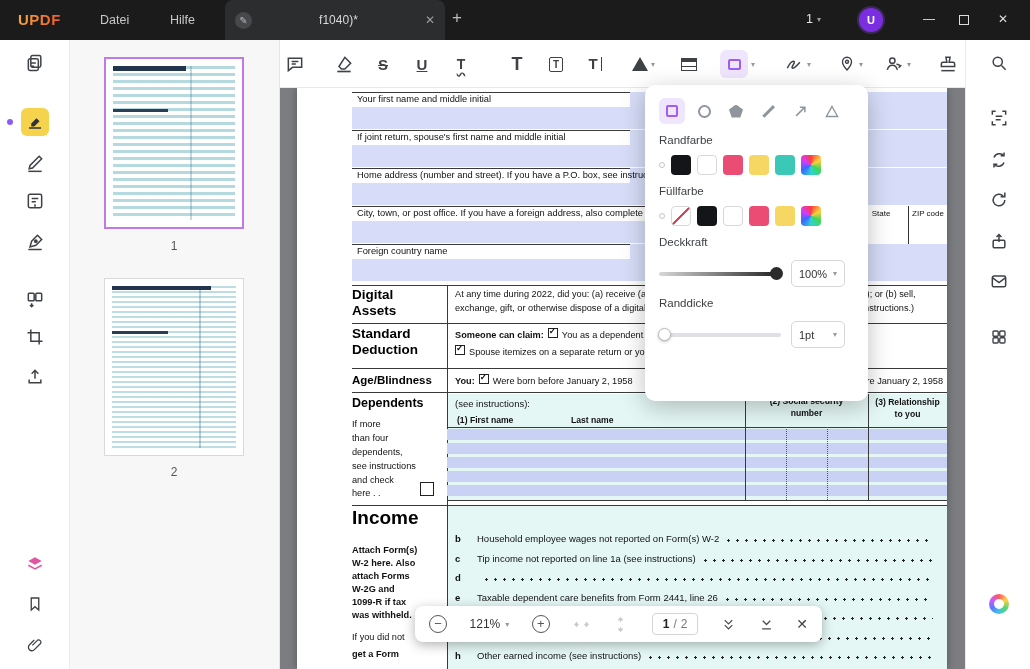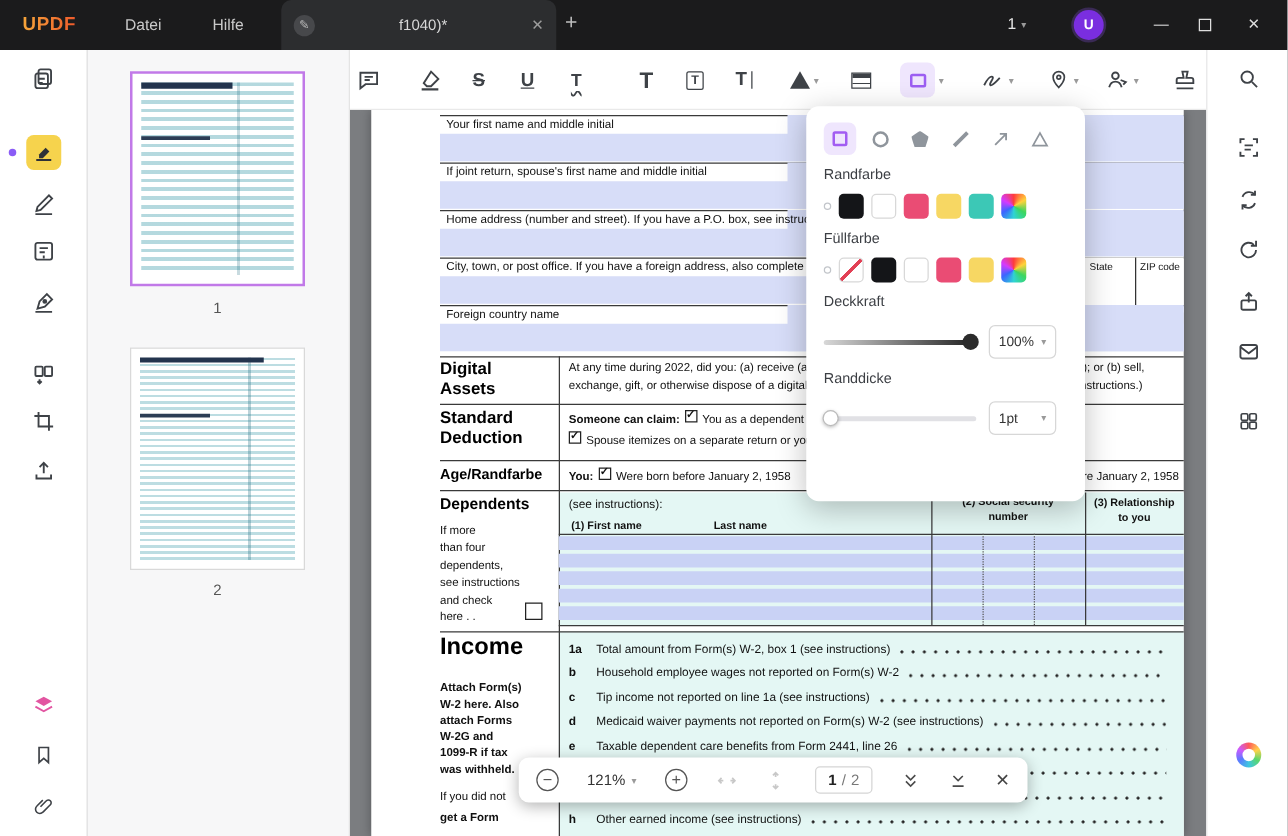--- a/index.html
+++ b/index.html
@@ -401,21 +401,21 @@
       <span>You as a dependent</span>
       <span class="cb" style="margin-left:64px"></span>
       <span>Your spouse as a dependent</span>
     </div>
     <div class="body-txt" style="top:257px;display:flex;align-items:baseline">
       <span class="cb ck" style="margin-left:0"></span>
       <span>Spouse itemizes on a separate return or you were a dual-status alien</span>
     </div>
 
     <div class="hline" style="top:280px"></div>
-    <div class="sec-title" style="top:284px;font-size:11.5px">Age/Randfarbe</div>
+    <div class="sec-title" style="top:284px;font-size:11.5px">Age/Blindness</div>
     <div class="body-txt" style="top:286px;display:flex;align-items:baseline">
       <b>You:</b>
         <span class="cb ck"></span>
       <span>Were born before January 2, 1958</span>
       <span class="cb" style="margin-left:30px"></span>
       <span>Are blind</span>
       <b style="margin-left:40px">Spouse:</b>
       <span class="cb"></span>
       <span>Was born before January 2, 1958</span>
     </div>
@@ -446,38 +446,32 @@
     <div class="mnote" style="top:345px;font-weight:normal">than four</div>
     <div class="mnote" style="top:359px;font-weight:normal">dependents,</div>
     <div class="mnote" style="top:373px;font-weight:normal">see instructions</div>
     <div class="mnote" style="top:387px;font-weight:normal">and check</div>
     <div class="mnote" style="top:400px;font-weight:normal">here   .   .</div>
     <div class="bigbox" style="left:123px;top:394px"></div>
 
     <div class="hline" style="top:417px"></div>
     <div class="sec-title" style="top:422px;font-size:19px">Income</div>
 
-    <div class="inc" style="top:426px">
-        <b class="inum">1a</b>
-        <span class="itxt">Total amount from Form(s) W-2, box 1 (see instructions)</span>
-        <span class="leader"></span>
-      </div>
     <div class="inc" style="top:445px">
         <b class="inum">b</b>
         <span class="itxt">Household employee wages not reported on Form(s) W-2</span>
         <span class="leader"></span>
       </div>
     <div class="inc" style="top:465px">
         <b class="inum">c</b>
         <span class="itxt">Tip income not reported on line 1a (see instructions)</span>
         <span class="leader"></span>
       </div>
     <div class="inc" style="top:484px">
         <b class="inum">d</b>
-        <span class="itxt">Medicaid waiver payments not reported on Form(s) W-2 (see instructions)</span>
         <span class="leader"></span>
       </div>
     <div class="inc" style="top:504px">
         <b class="inum">e</b>
         <span class="itxt">Taxable dependent care benefits from Form 2441, line 26</span>
         <span class="leader"></span>
       </div>
     <div class="inc" style="top:523px">
         <b class="inum">f</b>
         <span class="itxt">Employer-provided adoption benefits from Form 8839, line 29</span>

